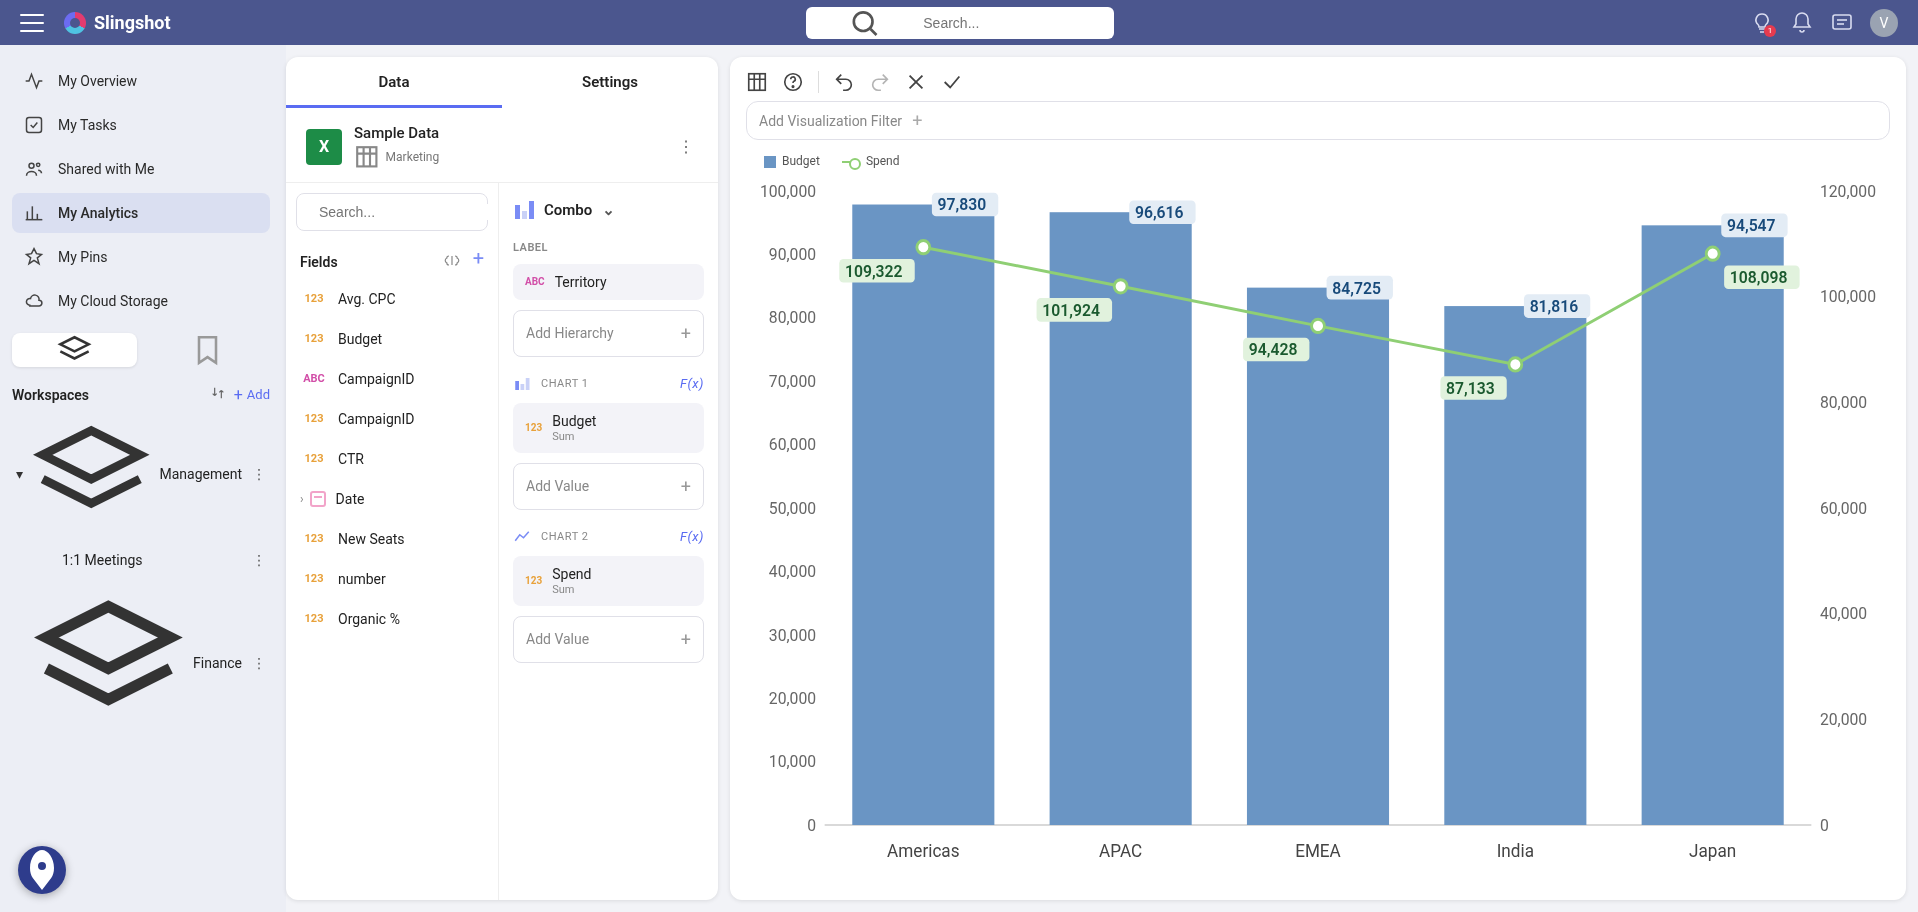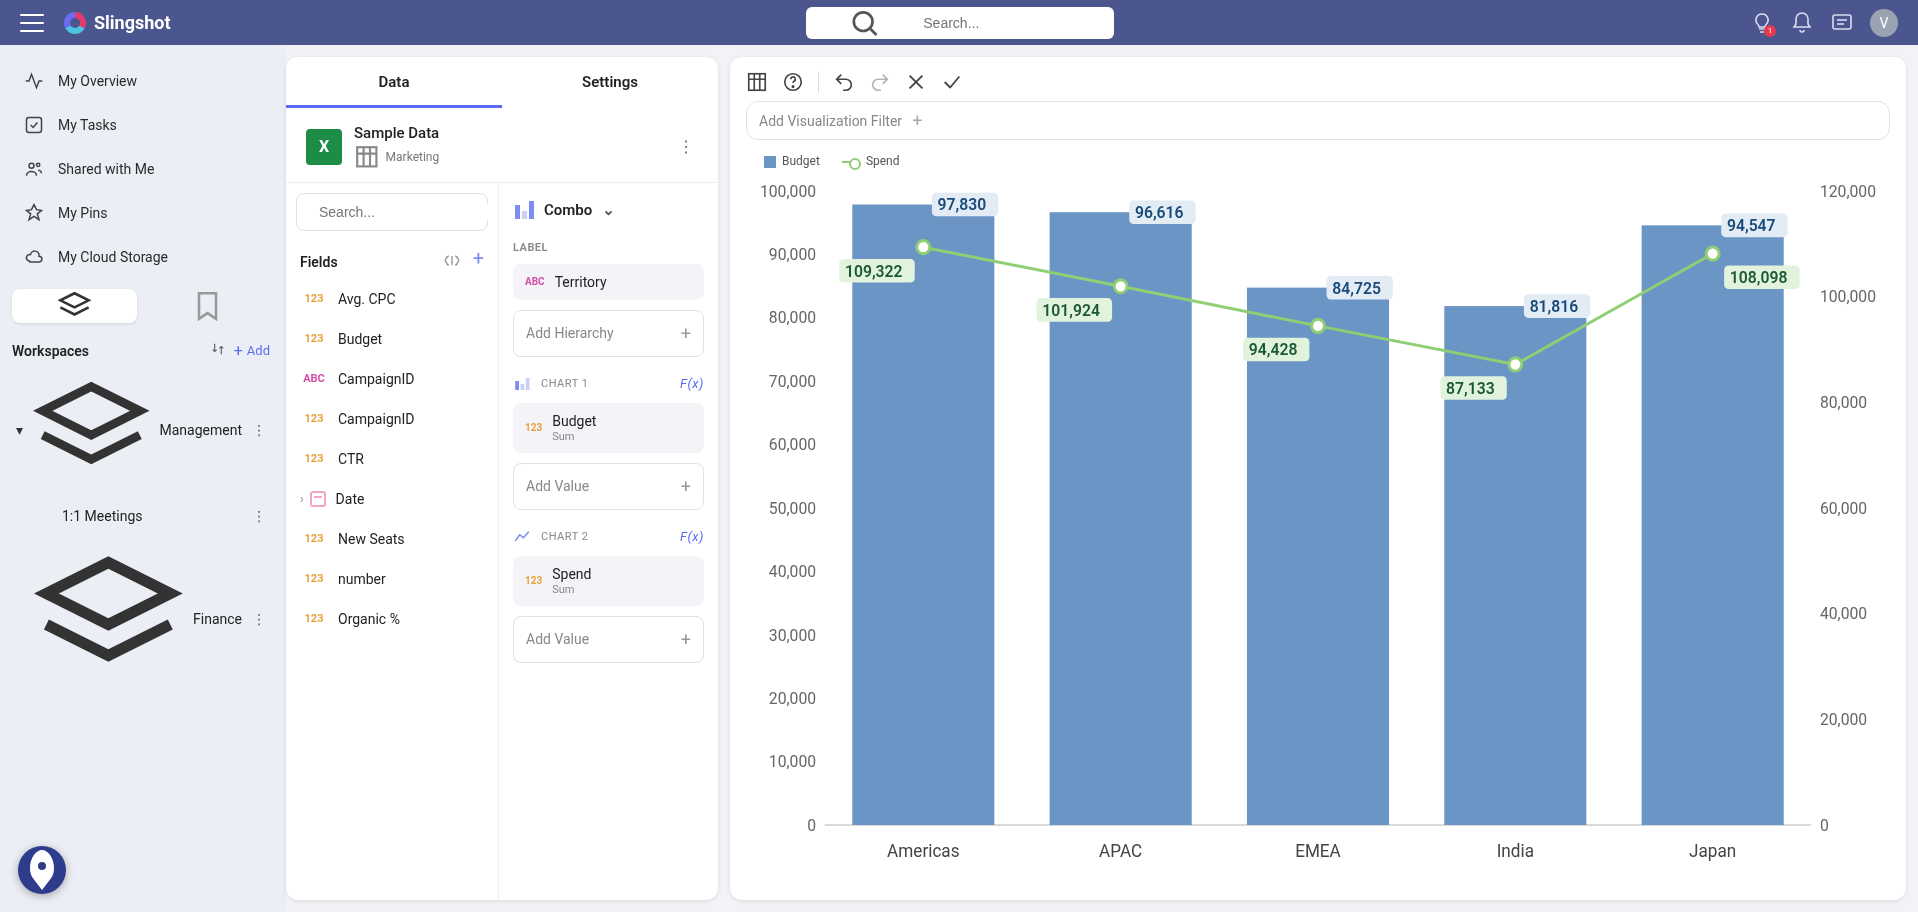--- a/index.html
+++ b/index.html
@@ -171,20 +171,31 @@
     <div class="nav-item">
       <span class="nav-icon">
           <svg width="18" height="18" viewBox="0 0 24 24" fill="none" stroke="currentColor" stroke-width="1.8">
             <circle cx="9" cy="8" r="3"></circle>
             <path d="M3 20c0-3 3-5 6-5s6 2 6 5"></path>
             <circle cx="17" cy="7" r="2"></circle>
             <path d="M21 17c0-2-2-3.5-4-3.5"></path>
           </svg>
         </span>
       <span>Shared with Me</span>
+    </div>
+    <div class="nav-item active">
+      <span class="nav-icon">
+          <svg width="18" height="18" viewBox="0 0 24 24" fill="none" stroke="currentColor" stroke-width="1.8">
+            <line x1="4" y1="20" x2="4" y2="10"></line>
+            <line x1="10" y1="20" x2="10" y2="4"></line>
+            <line x1="16" y1="20" x2="16" y2="13"></line>
+            <line x1="2" y1="20" x2="22" y2="20"></line>
+          </svg>
+        </span>
+      <span>My Analytics</span>
     </div>
     <div class="nav-item">
       <span class="nav-icon">
           <svg width="18" height="18" viewBox="0 0 24 24" fill="none" stroke="currentColor" stroke-width="1.8">
             <path d="M12 2l3 6 6 1-5 4 2 7-6-4-6 4 2-7-5-4 6-1z"></path>
           </svg>
         </span>
       <span>My Pins</span>
     </div>
     <div class="nav-item">

